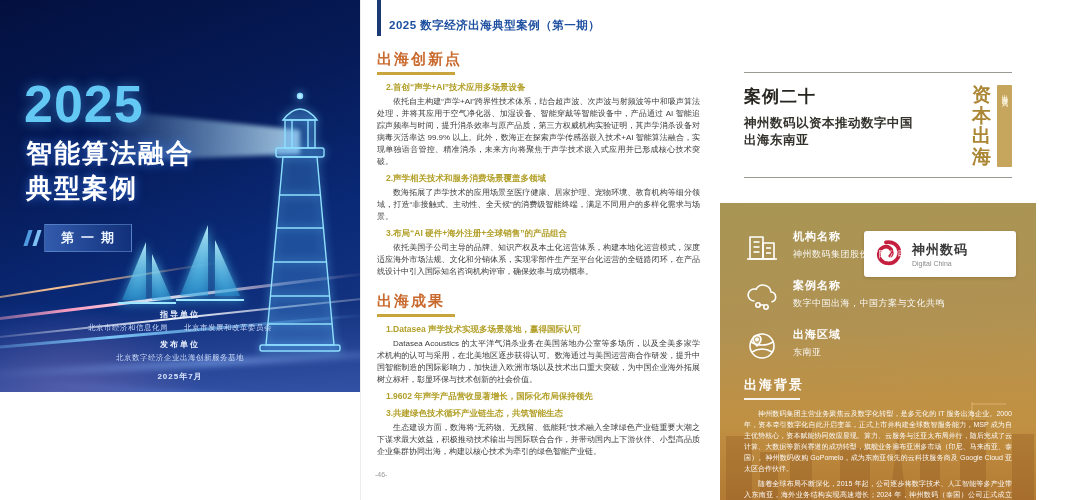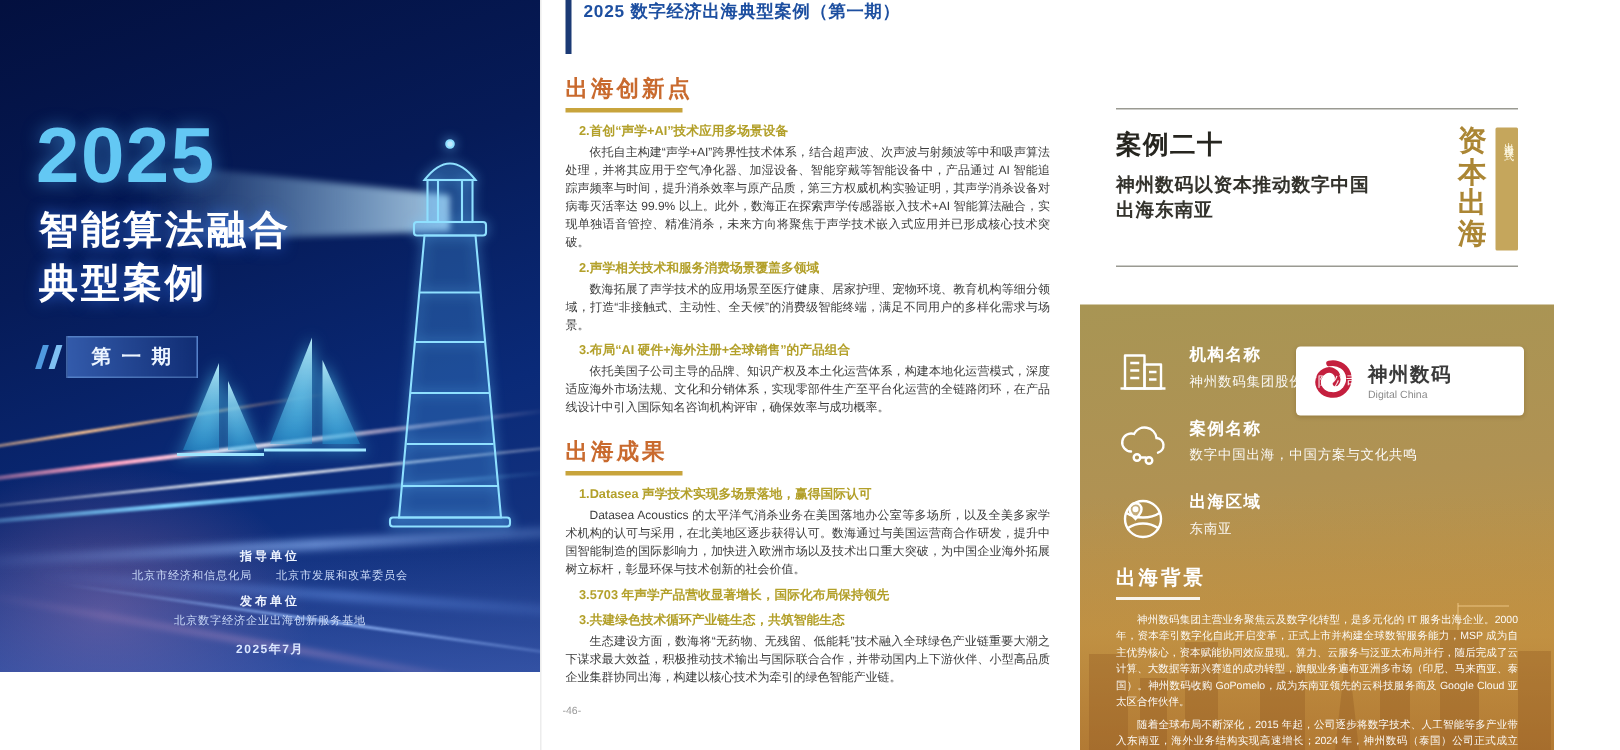--- a/index.html
+++ b/index.html
@@ -1,21 +1,21 @@
 <!DOCTYPE html>
 <html><head>
 <meta charset="utf-8">
 <style>
   * { margin:0; padding:0; box-sizing:border-box; }
   html,body { width:1080px; height:500px; overflow:hidden; background:#e8e8e8; }
   body { font-family:"Liberation Sans","DejaVu Sans",sans-serif; }
   .stage { width:1080px; height:500px; display:flex; background:#fff; }
 
   
-  .cover { width:360px; height:448px; position:relative; overflow:hidden;
+  .cover { width:360px; height:392px; position:relative; overflow:hidden;
            background:linear-gradient(160deg,#03103f 0%,#061b58 35%,#0a2a78 65%,#1b3a86 100%); }
   .glow-left { position:absolute; left:-80px; top:300px; width:300px; height:220px;
                background:radial-gradient(ellipse, rgba(233,140,180,.35), transparent 65%); }
   .glow-bottom { position:absolute; left:0; right:0; bottom:0; height:90px;
                  background:linear-gradient(180deg, transparent, rgba(80,110,200,.45)); }
   .streak { position:absolute; height:3px; border-radius:3px; filter:blur(.6px); }
   .s1 { top:298px; left:-60px; width:430px; transform:rotate(-7deg);
         background:linear-gradient(90deg,transparent,#ff9fc0 30%,#ffe3ee 50%,transparent); }
   .s2 { top:316px; left:-40px; width:460px; height:2px; transform:rotate(-6deg);
         background:linear-gradient(90deg,transparent,#ffffff 45%,transparent); }
@@ -44,21 +44,21 @@
                border:1px solid rgba(150,200,255,.35); color:#ecf5ff; font-size:13px;
                font-weight:700; letter-spacing:7px; padding:4px 10px 4px 16px; }
   .cover-footer { position:absolute; left:0; right:0; bottom:10px; text-align:center; }
   .cf-label { font-size:8px; font-weight:700; color:#eef4ff; margin-top:6px; letter-spacing:2px; }
   .cf-line  { font-size:7.5px; color:#c9d9f7; margin-top:3px; letter-spacing:.5px; }
   .cf-date  { font-size:8px; color:#dbe7ff; margin-top:8px; font-weight:700; letter-spacing:1px; }
 
   
   .page { width:360px; height:500px; background:#fff; position:relative;
           padding:0 20px 0 16px; border-left:1px solid #ececec; }
-  .pg-header { display:flex; align-items:flex-start; gap:8px; height:36px; }
+  .pg-header { display:flex; align-items:flex-end; gap:8px; height:36px; }
   .vbar { width:4px; height:36px; background:#1b3a75; }
   .pg-header-text { padding-bottom:3px; color:#1d4fa0; font-weight:700; font-size:11.5px; letter-spacing:.5px; }
   .sec-h { color:#c96a2e; font-size:15px; font-weight:800; margin-top:14px; letter-spacing:2px;font-family:Liberation Mono, monospace; }
   .sec-underline { width:78px; height:3px; background:#c8a43c; margin:3px 0 7px; }
   .sub-h { color:#b3a02a; font-weight:700; font-size:8.5px; margin:5px 0 2px; padding-left:9px; }
   .body-p { color:#3c3c3c; font-size:8px; line-height:1.5; text-align:justify;
             text-indent:2em; margin:0; }
   .page-num { position:absolute; left:14px; bottom:22px; font-size:7px; color:#999; }
 
   
@@ -181,21 +181,21 @@
     <div class="sub-h">2.声学相关技术和服务消费场景覆盖多领域</div>
     <p class="body-p">数海拓展了声学技术的应用场景至医疗健康、居家护理、宠物环境、教育机构等细分领域，打造“非接触式、主动性、全天候”的消费级智能终端，满足不同用户的多样化需求与场景。</p>
     <div class="sub-h">3.布局“AI 硬件+海外注册+全球销售”的产品组合</div>
     <p class="body-p">依托美国子公司主导的品牌、知识产权及本土化运营体系，构建本地化运营模式，深度适应海外市场法规、文化和分销体系，实现零部件生产至平台化运营的全链路闭环，在产品线设计中引入国际知名咨询机构评审，确保效率与成功概率。</p>
 
     <div class="sec-h">出海成果</div>
     <div class="sec-underline"></div>
 
     <div class="sub-h">1.Datasea 声学技术实现多场景落地，赢得国际认可</div>
     <p class="body-p">Datasea Acoustics 的太平洋气消杀业务在美国落地办公室等多场所，以及全美多家学术机构的认可与采用，在北美地区逐步获得认可。数海通过与美国运营商合作研发，提升中国智能制造的国际影响力，加快进入欧洲市场以及技术出口重大突破，为中国企业海外拓展树立标杆，彰显环保与技术创新的社会价值。</p>
-    <div class="sub-h">3.5703 年声学产品营收显著增长，国际化布局保持领先</div>
+    <div class="sub-h">1.9602 年声学产品营收显著增长，国际化布局保持领先</div>
     <div class="sub-h">3.共建绿色技术循环产业链生态，共筑智能生态</div>
     <p class="body-p">生态建设方面，数海将“无药物、无残留、低能耗”技术融入全球绿色产业链重要大潮之下谋求最大效益，积极推动技术输出与国际联合合作，并带动国内上下游伙伴、小型高品质企业集群协同出海，构建以核心技术为牵引的绿色智能产业链。</p>
 
     <div class="page-num">-46-</div>
   </div>
 
   <div class="case">
     <div class="case-head">
       <div>
         <div class="case-label">案例二十</div>

